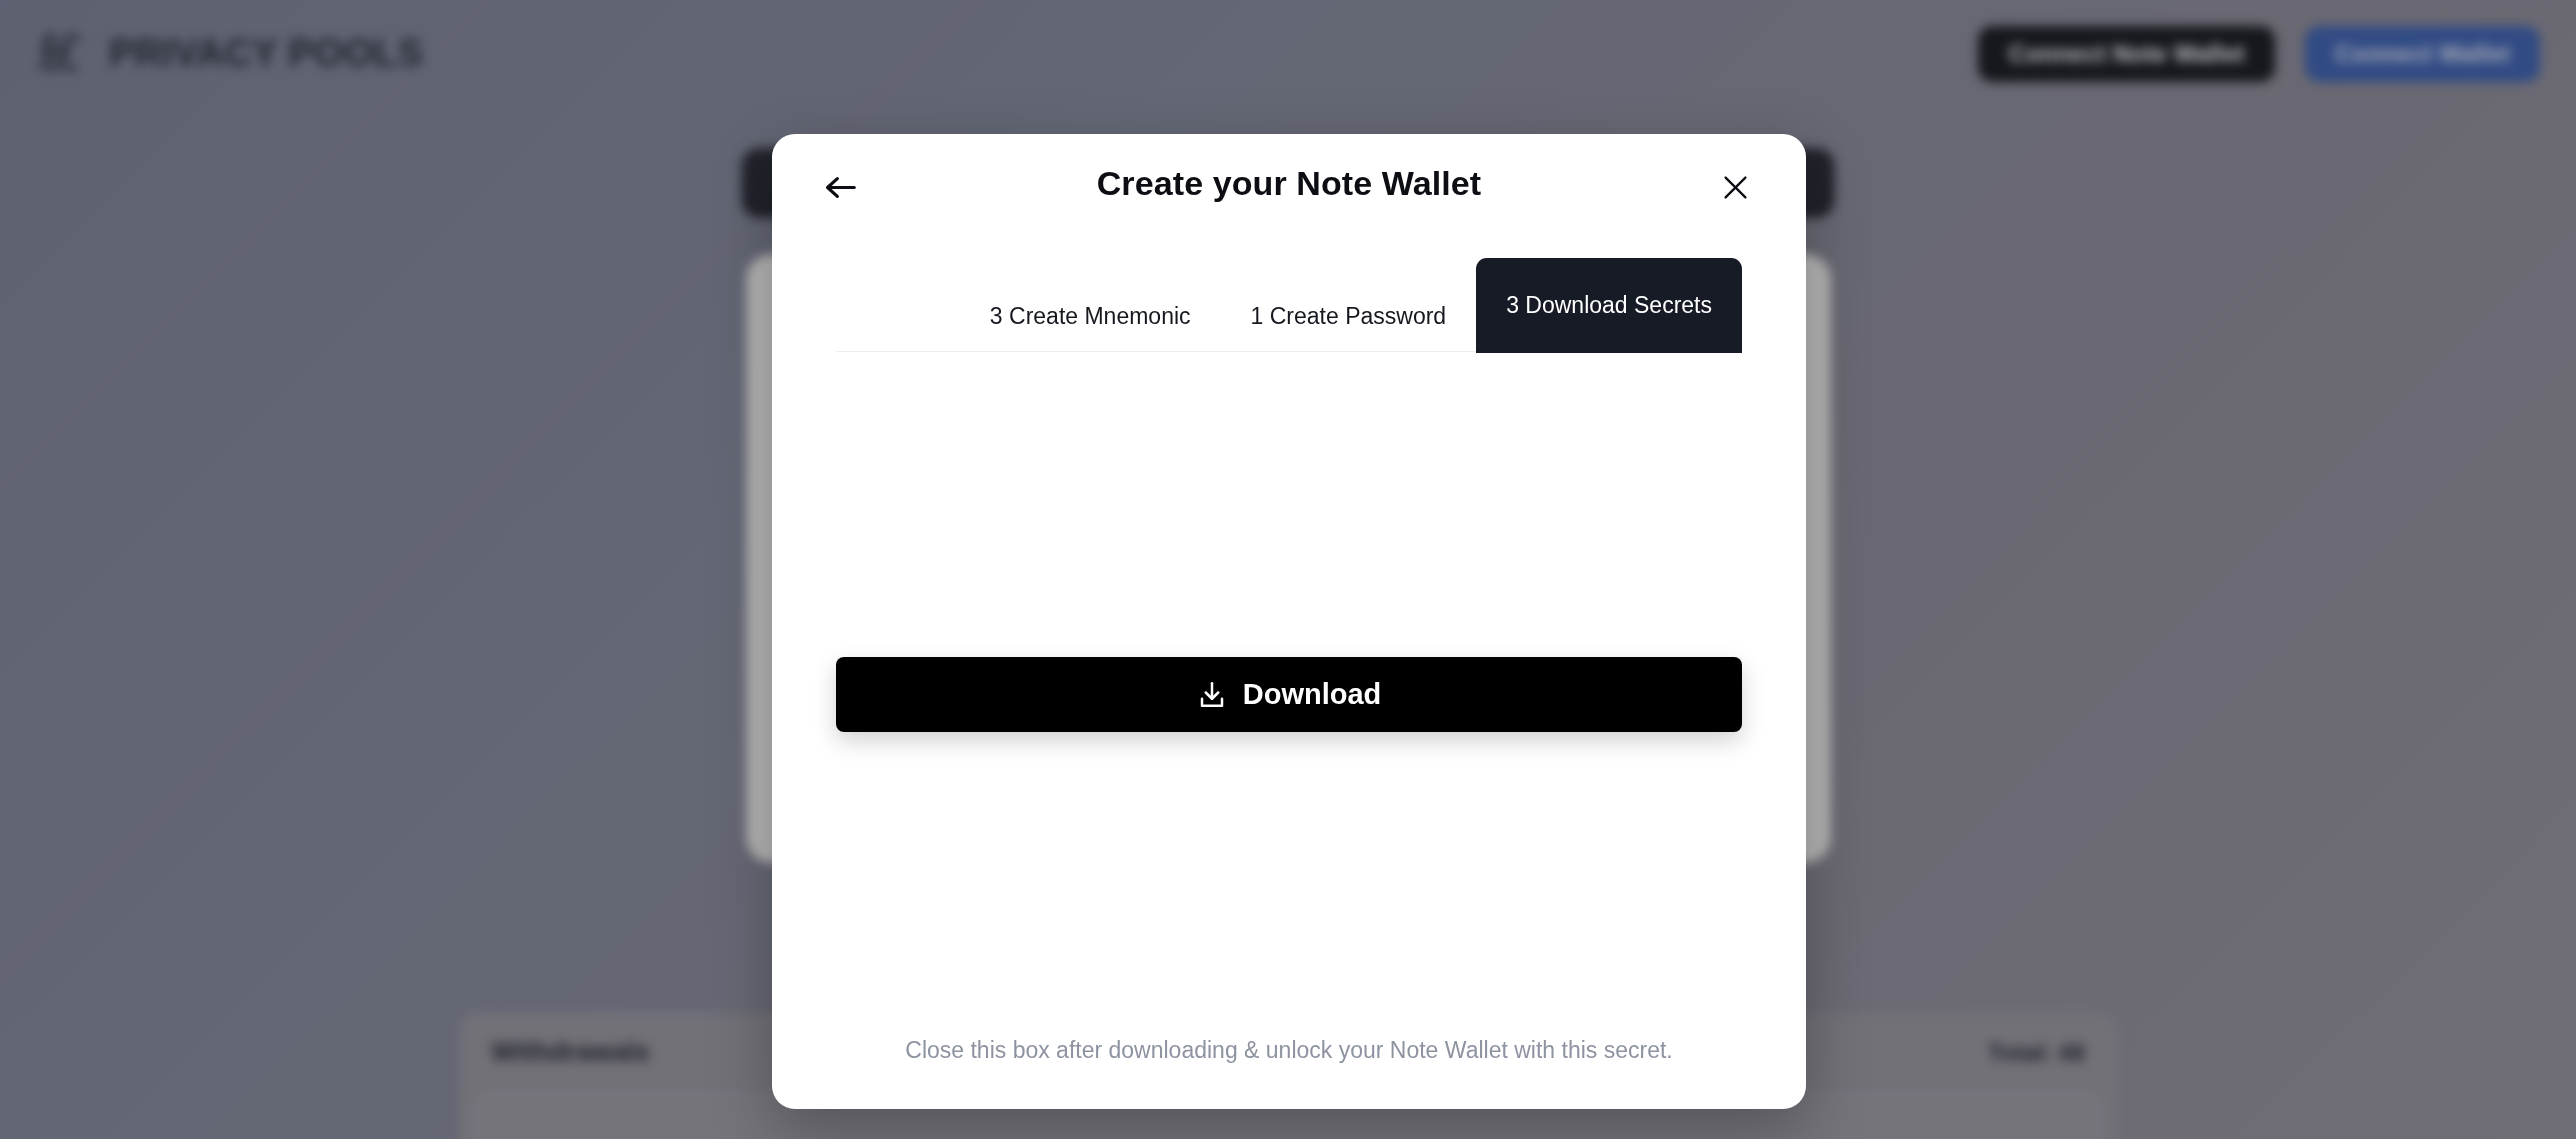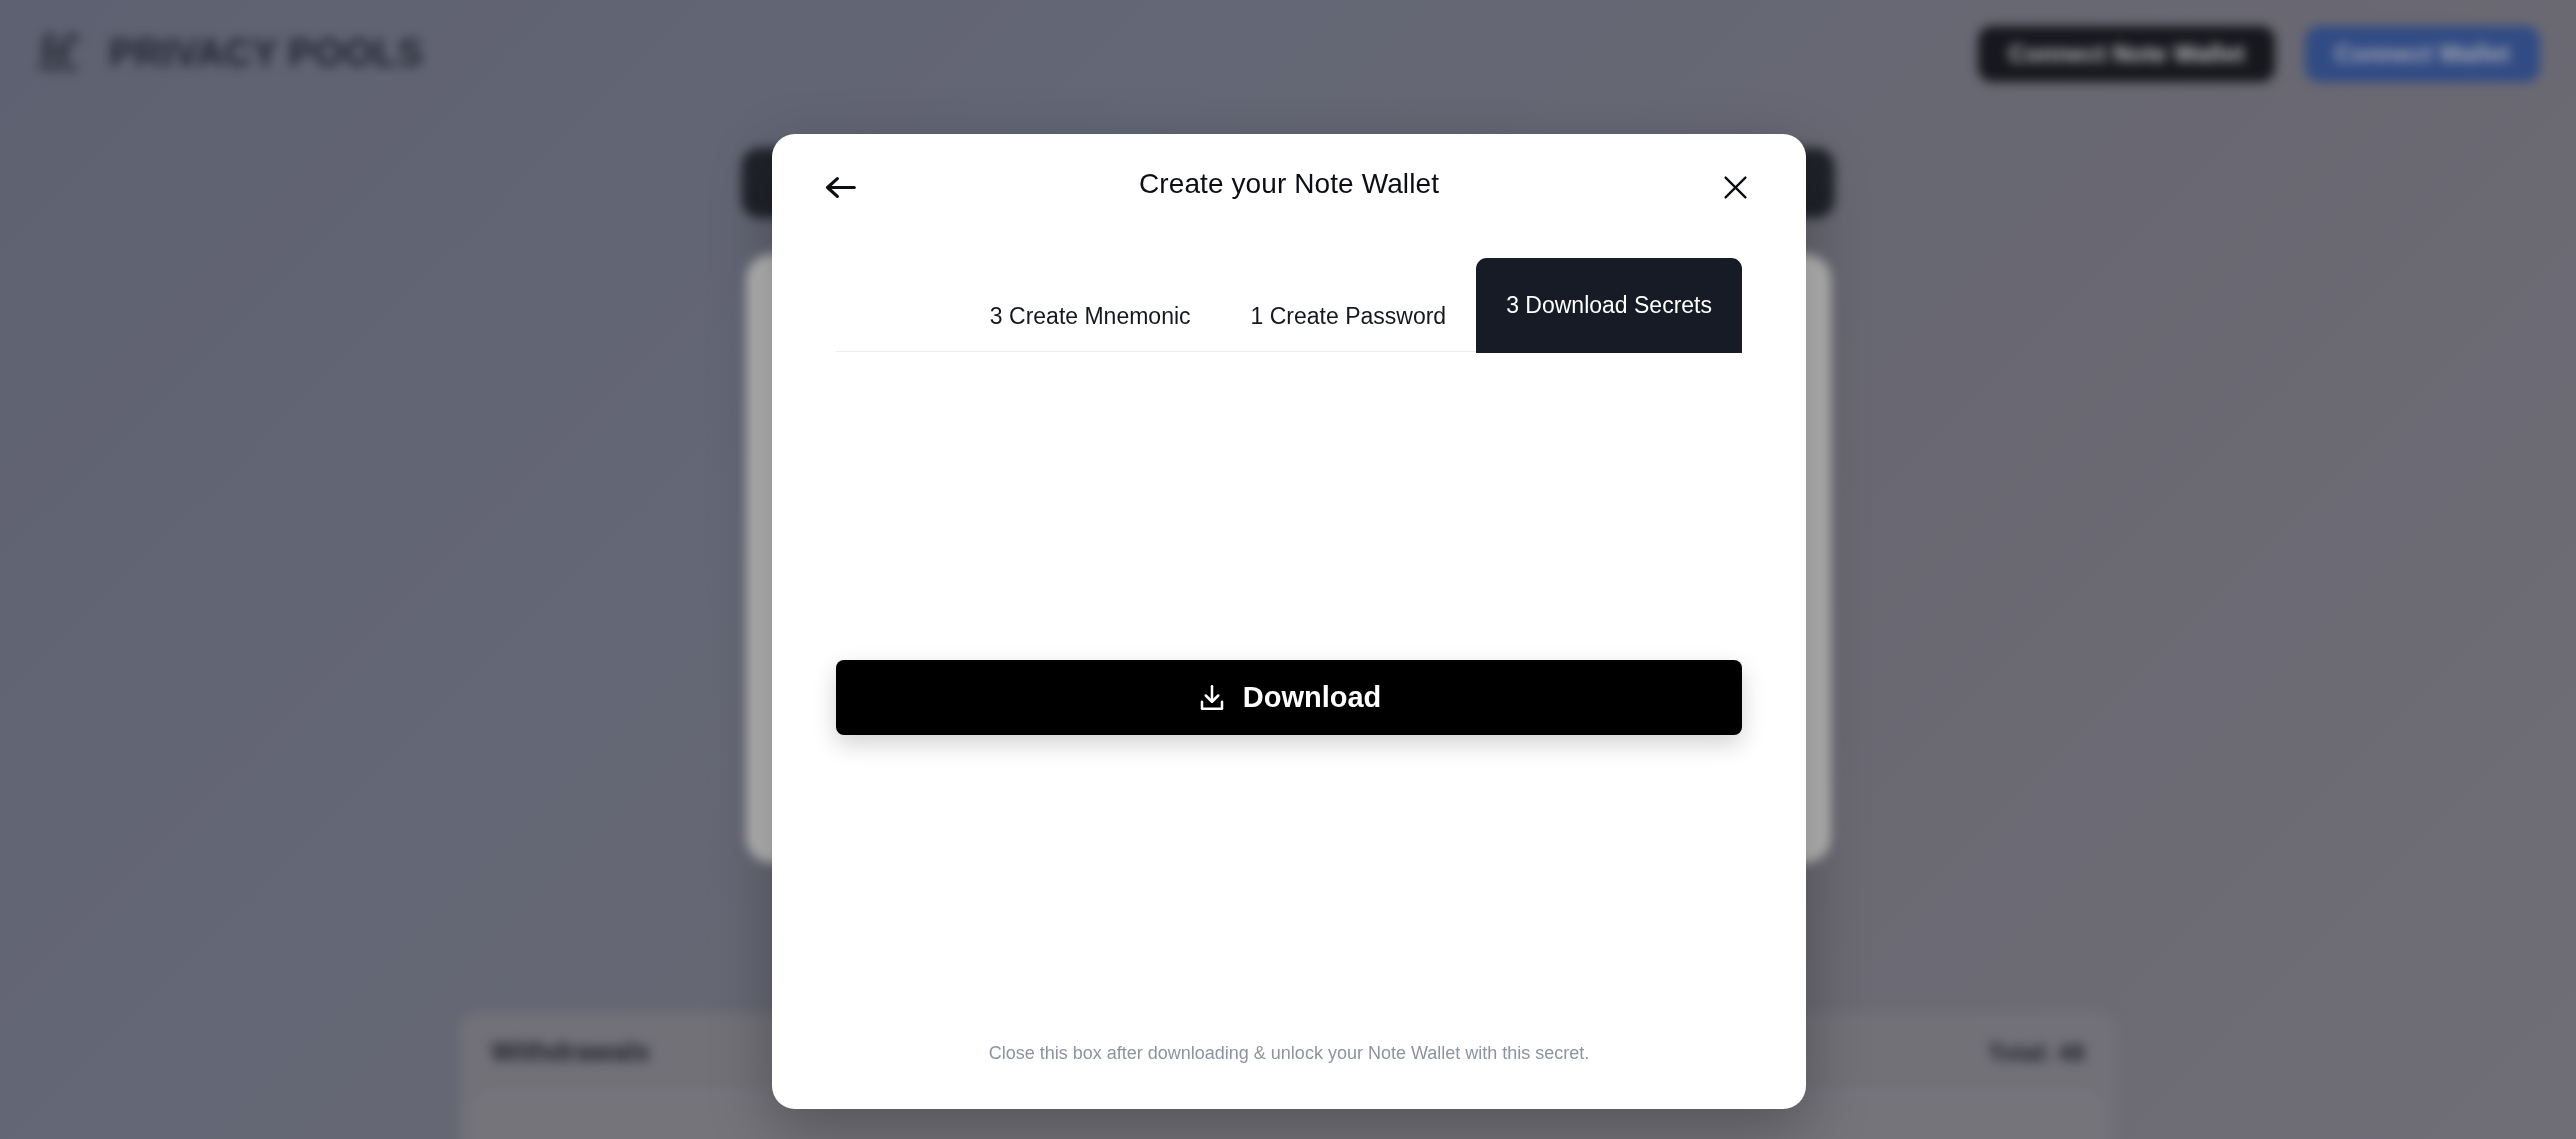--- a/index.html
+++ b/index.html
@@ -184,22 +184,22 @@
     height: 43px;
     background: none;
     border: none;
     cursor: pointer;
     display: flex;
     align-items: center;
     justify-content: center;
     padding: 0;
   }
   #modal-title {
-    font-size: 28px;
-    font-weight: 400;
+    font-size: 34px;
+    font-weight: 700;
     color: #0c0e14;
     letter-spacing: 0.1px;
   }
 
   
   #tabs {
     flex: none;
     display: flex;
     align-items: flex-end;
     justify-content: flex-end;
@@ -252,21 +252,21 @@
   }
   #download-icon { width: 30px; height: 30px; display: block; }
 
   
   #modal-footer {
     flex: none;
     padding-bottom: 45px;
     text-align: center;
   }
   #modal-footer-note {
-    font-size: 18px;
+    font-size: 23px;
     color: #8d93a0;
   }
 </style>
 </head>
 <body>
 
 <div id="app-root">
 
   <div id="page-behind">
 

